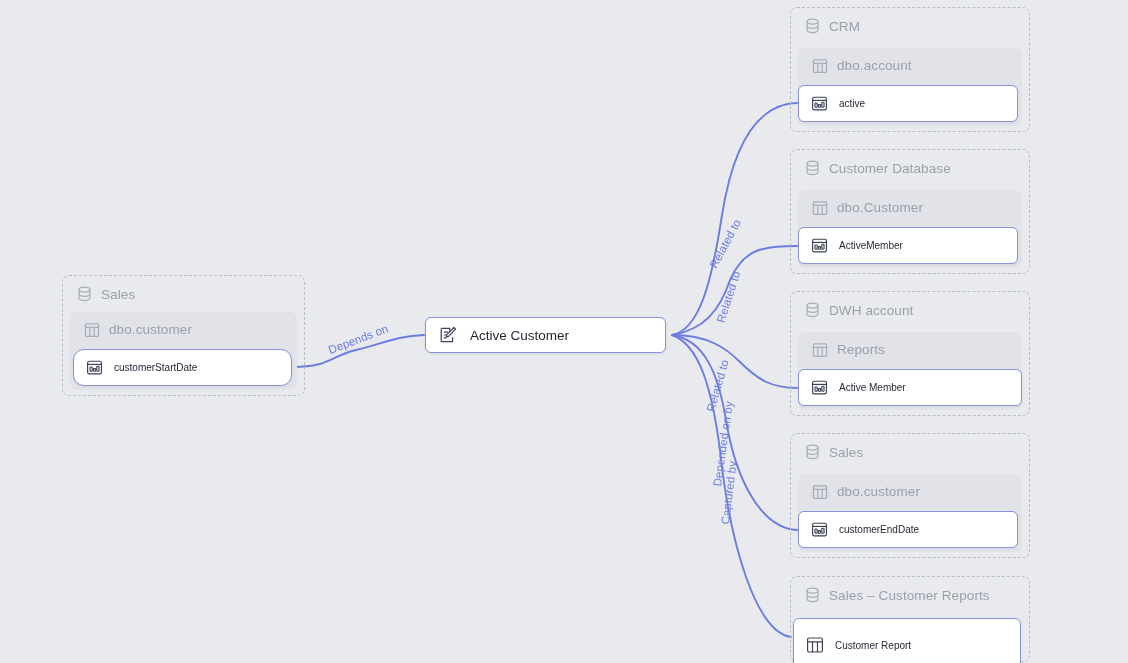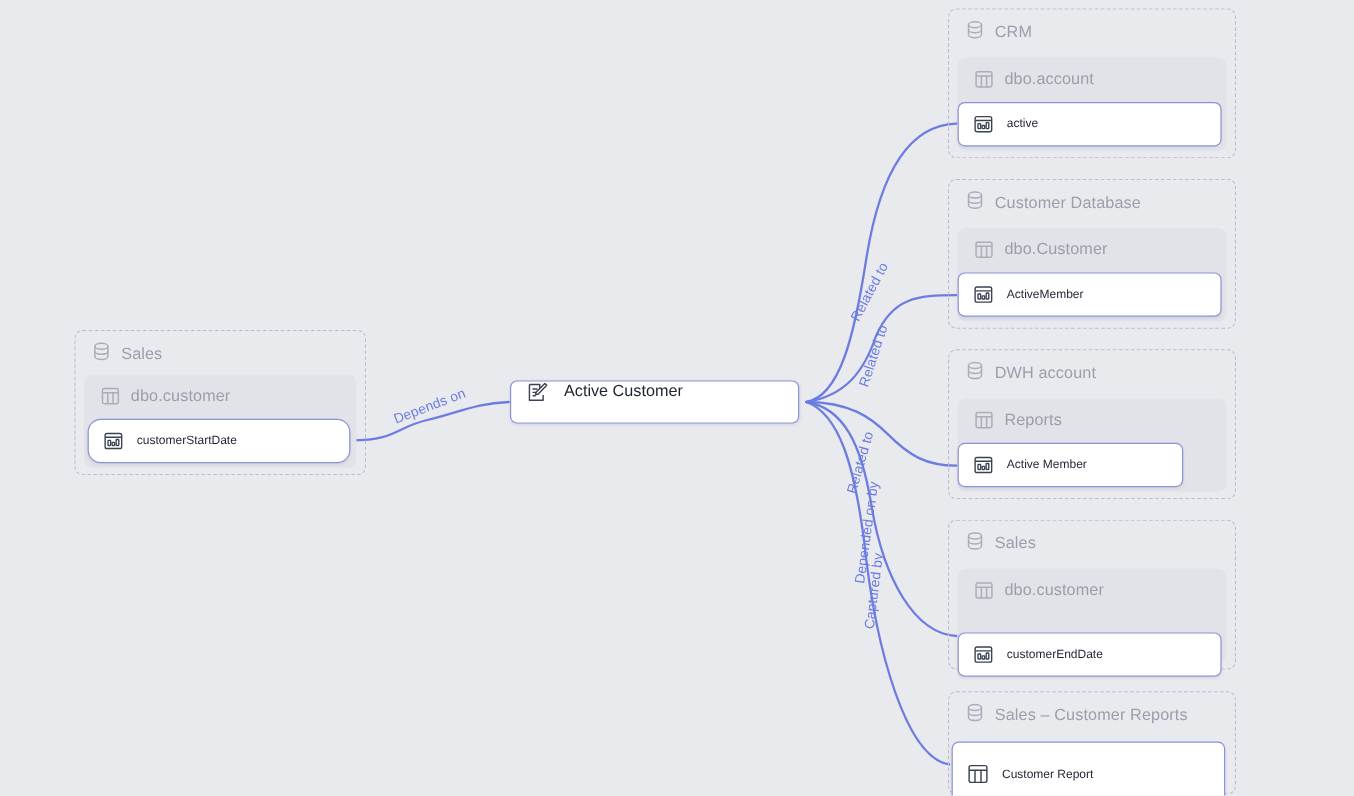--- a/index.html
+++ b/index.html
@@ -32,21 +32,21 @@
   
   .db-group {
     position: absolute;
     box-sizing: border-box;
     border: 1px dashed #b9bec8;
     border-radius: 7px;
     background: transparent;
   }
   .db-head {
     display: flex;
-    align-items: flex-end;
+    align-items: center;
     gap: 9px;
     padding: 10px 0 0 14px;
     height: 26px;
     box-sizing: border-box;
   }
   .db-name {
     font-size: 13.5px;
     color: #9a9fab;
     letter-spacing: .1px;
     white-space: nowrap;
@@ -94,21 +94,21 @@
   }
 
   
   .term-node {
     position: absolute;
     box-sizing: border-box;
     background: #ffffff;
     border: 1.4px solid #8b93d8;
     border-radius: 6px;
     display: flex;
-    align-items: flex-start;
+    align-items: center;
     gap: 12px;
     padding-left: 13px;
     box-shadow: 0 1px 3px rgba(40,45,70,.10);
   }
   .term-label {
     font-size: 13.5px;
     color: #1e2330;
     white-space: nowrap;
   }
 
@@ -317,21 +317,21 @@
         <svg width="16" height="16" viewBox="0 0 16 16">
           <g fill="none" stroke="#a9aeb9" stroke-width="1.25">
             <rect x="1.4" y="1.8" width="13.2" height="12.6" rx="1.4"></rect>
             <path d="M1.4 5.3h13.2M5.8 5.3v9.1M10.2 5.3v9.1"></path>
           </g>
         </svg>
       </span>
       <span class="tbl-name">Reports</span>
     </div>
   </div>
-  <div class="leaf-card" style="left:798px; top:369px; width:188px; height:37px;">
+  <div class="leaf-card" style="left:798px; top:369px; width:224px; height:37px;">
     <span class="ico">
       <svg width="17" height="17" viewBox="0 0 17 17">
         <g fill="none" stroke="#3b4252" stroke-width="1.15">
           <rect x="1.6" y="2.2" width="13.8" height="12.6" rx="1.6"></rect>
           <path d="M1.6 5.4h13.8"></path>
           <rect x="4" y="8" width="2.2" height="4.2" rx=".5"></rect>
           <rect x="7.4" y="9.6" width="2.2" height="2.6" rx=".5"></rect>
           <rect x="10.8" y="7.2" width="2.2" height="5" rx=".5"></rect>
         </g>
       </svg>
@@ -359,21 +359,21 @@
         <svg width="16" height="16" viewBox="0 0 16 16">
           <g fill="none" stroke="#a9aeb9" stroke-width="1.25">
             <rect x="1.4" y="1.8" width="13.2" height="12.6" rx="1.4"></rect>
             <path d="M1.4 5.3h13.2M5.8 5.3v9.1M10.2 5.3v9.1"></path>
           </g>
         </svg>
       </span>
       <span class="tbl-name">dbo.customer</span>
     </div>
   </div>
-  <div class="leaf-card" style="left:798px; top:511px; width:220px; height:37px;margin-top:16px;">
+  <div class="leaf-card" style="left:798px; top:511px; width:220px; height:37px;">
     <span class="ico">
       <svg width="17" height="17" viewBox="0 0 17 17">
         <g fill="none" stroke="#3b4252" stroke-width="1.15">
           <rect x="1.6" y="2.2" width="13.8" height="12.6" rx="1.6"></rect>
           <path d="M1.6 5.4h13.8"></path>
           <rect x="4" y="8" width="2.2" height="4.2" rx=".5"></rect>
           <rect x="7.4" y="9.6" width="2.2" height="2.6" rx=".5"></rect>
           <rect x="10.8" y="7.2" width="2.2" height="5" rx=".5"></rect>
         </g>
       </svg>

